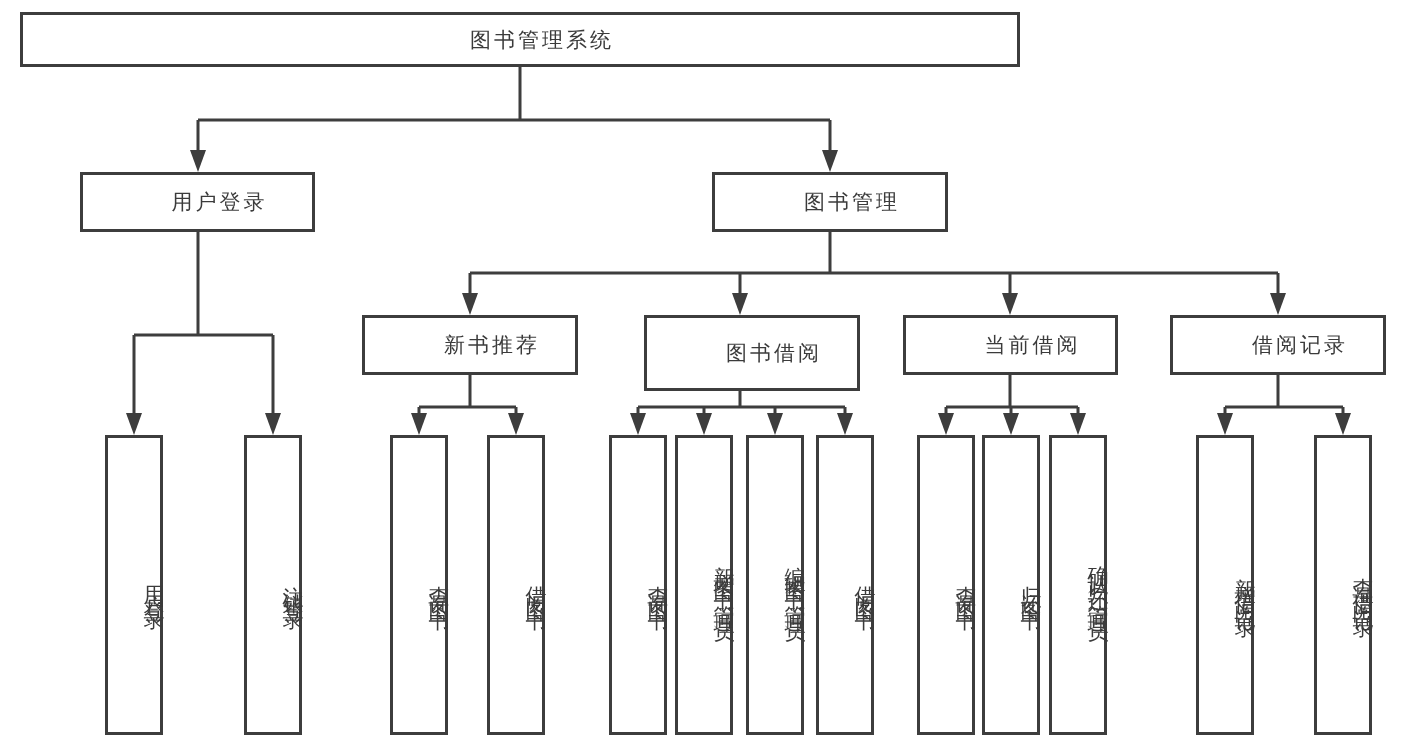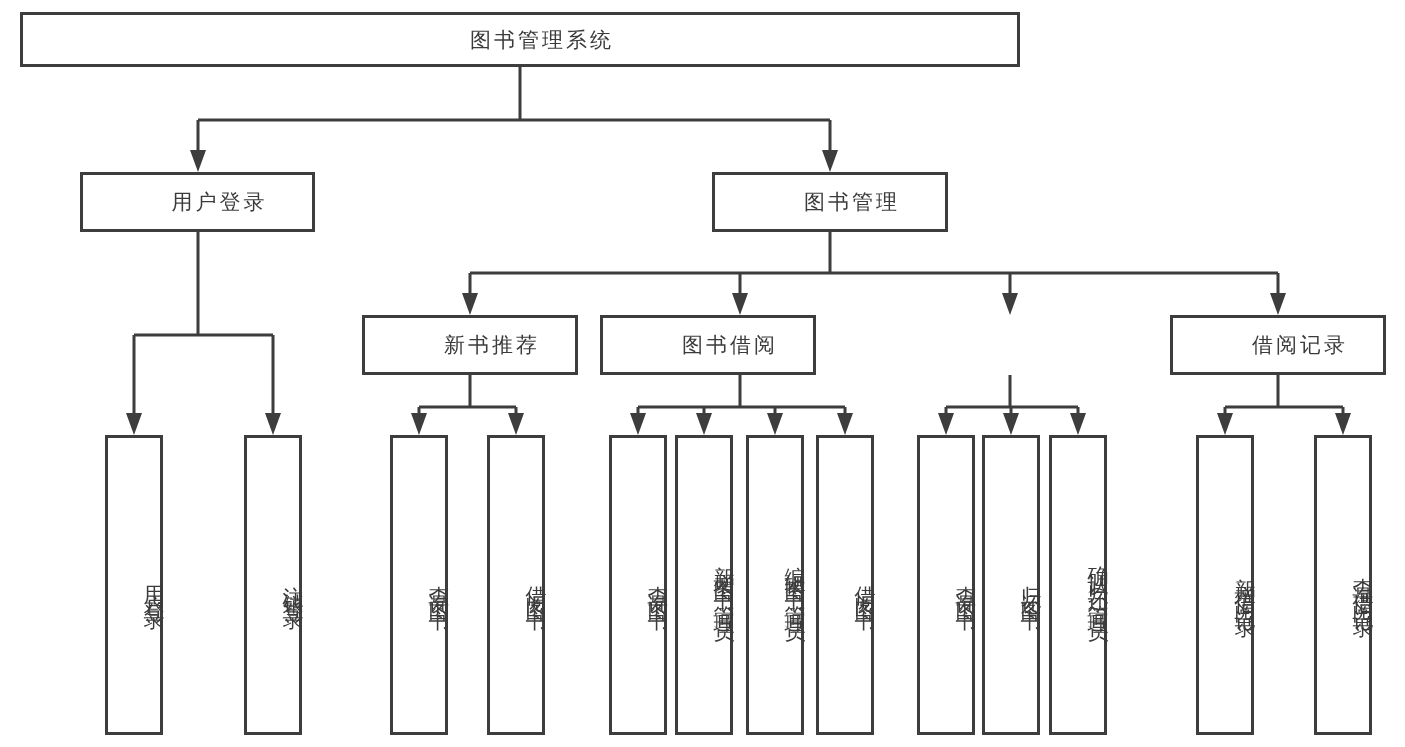--- a/index.html
+++ b/index.html
@@ -116,22 +116,25 @@
   <div class="box" style="left:80px; top:172px; width:235px; height:60px">
     <span class="hlabel">用户登录</span>
   </div>
   <div class="box" style="left:712px; top:172px; width:236px; height:60px">
     <span class="hlabel">图书管理</span>
   </div>
 
   <div class="box" style="left:362px; top:315px; width:216px; height:60px">
     <span class="hlabel">新书推荐</span>
   </div>
-  <div class="box" style="left:600px; top:315px; width:216px; height:60px">
+  <div class="box" style="left:644px; top:315px; width:216px; height:76px">
     <span class="hlabel">图书借阅</span>
+  </div>
+  <div class="box" style="left:903px; top:315px; width:215px; height:60px">
+    <span class="hlabel">当前借阅</span>
   </div>
   <div class="box" style="left:1170px; top:315px; width:216px; height:60px">
     <span class="hlabel">借阅记录</span>
   </div>
 
   <div class="box leaf" style="left:105px">
     <span class="vtext">用户登录</span>
   </div>
   <div class="box leaf" style="left:244px">
     <span class="vtext">注销登录</span>

